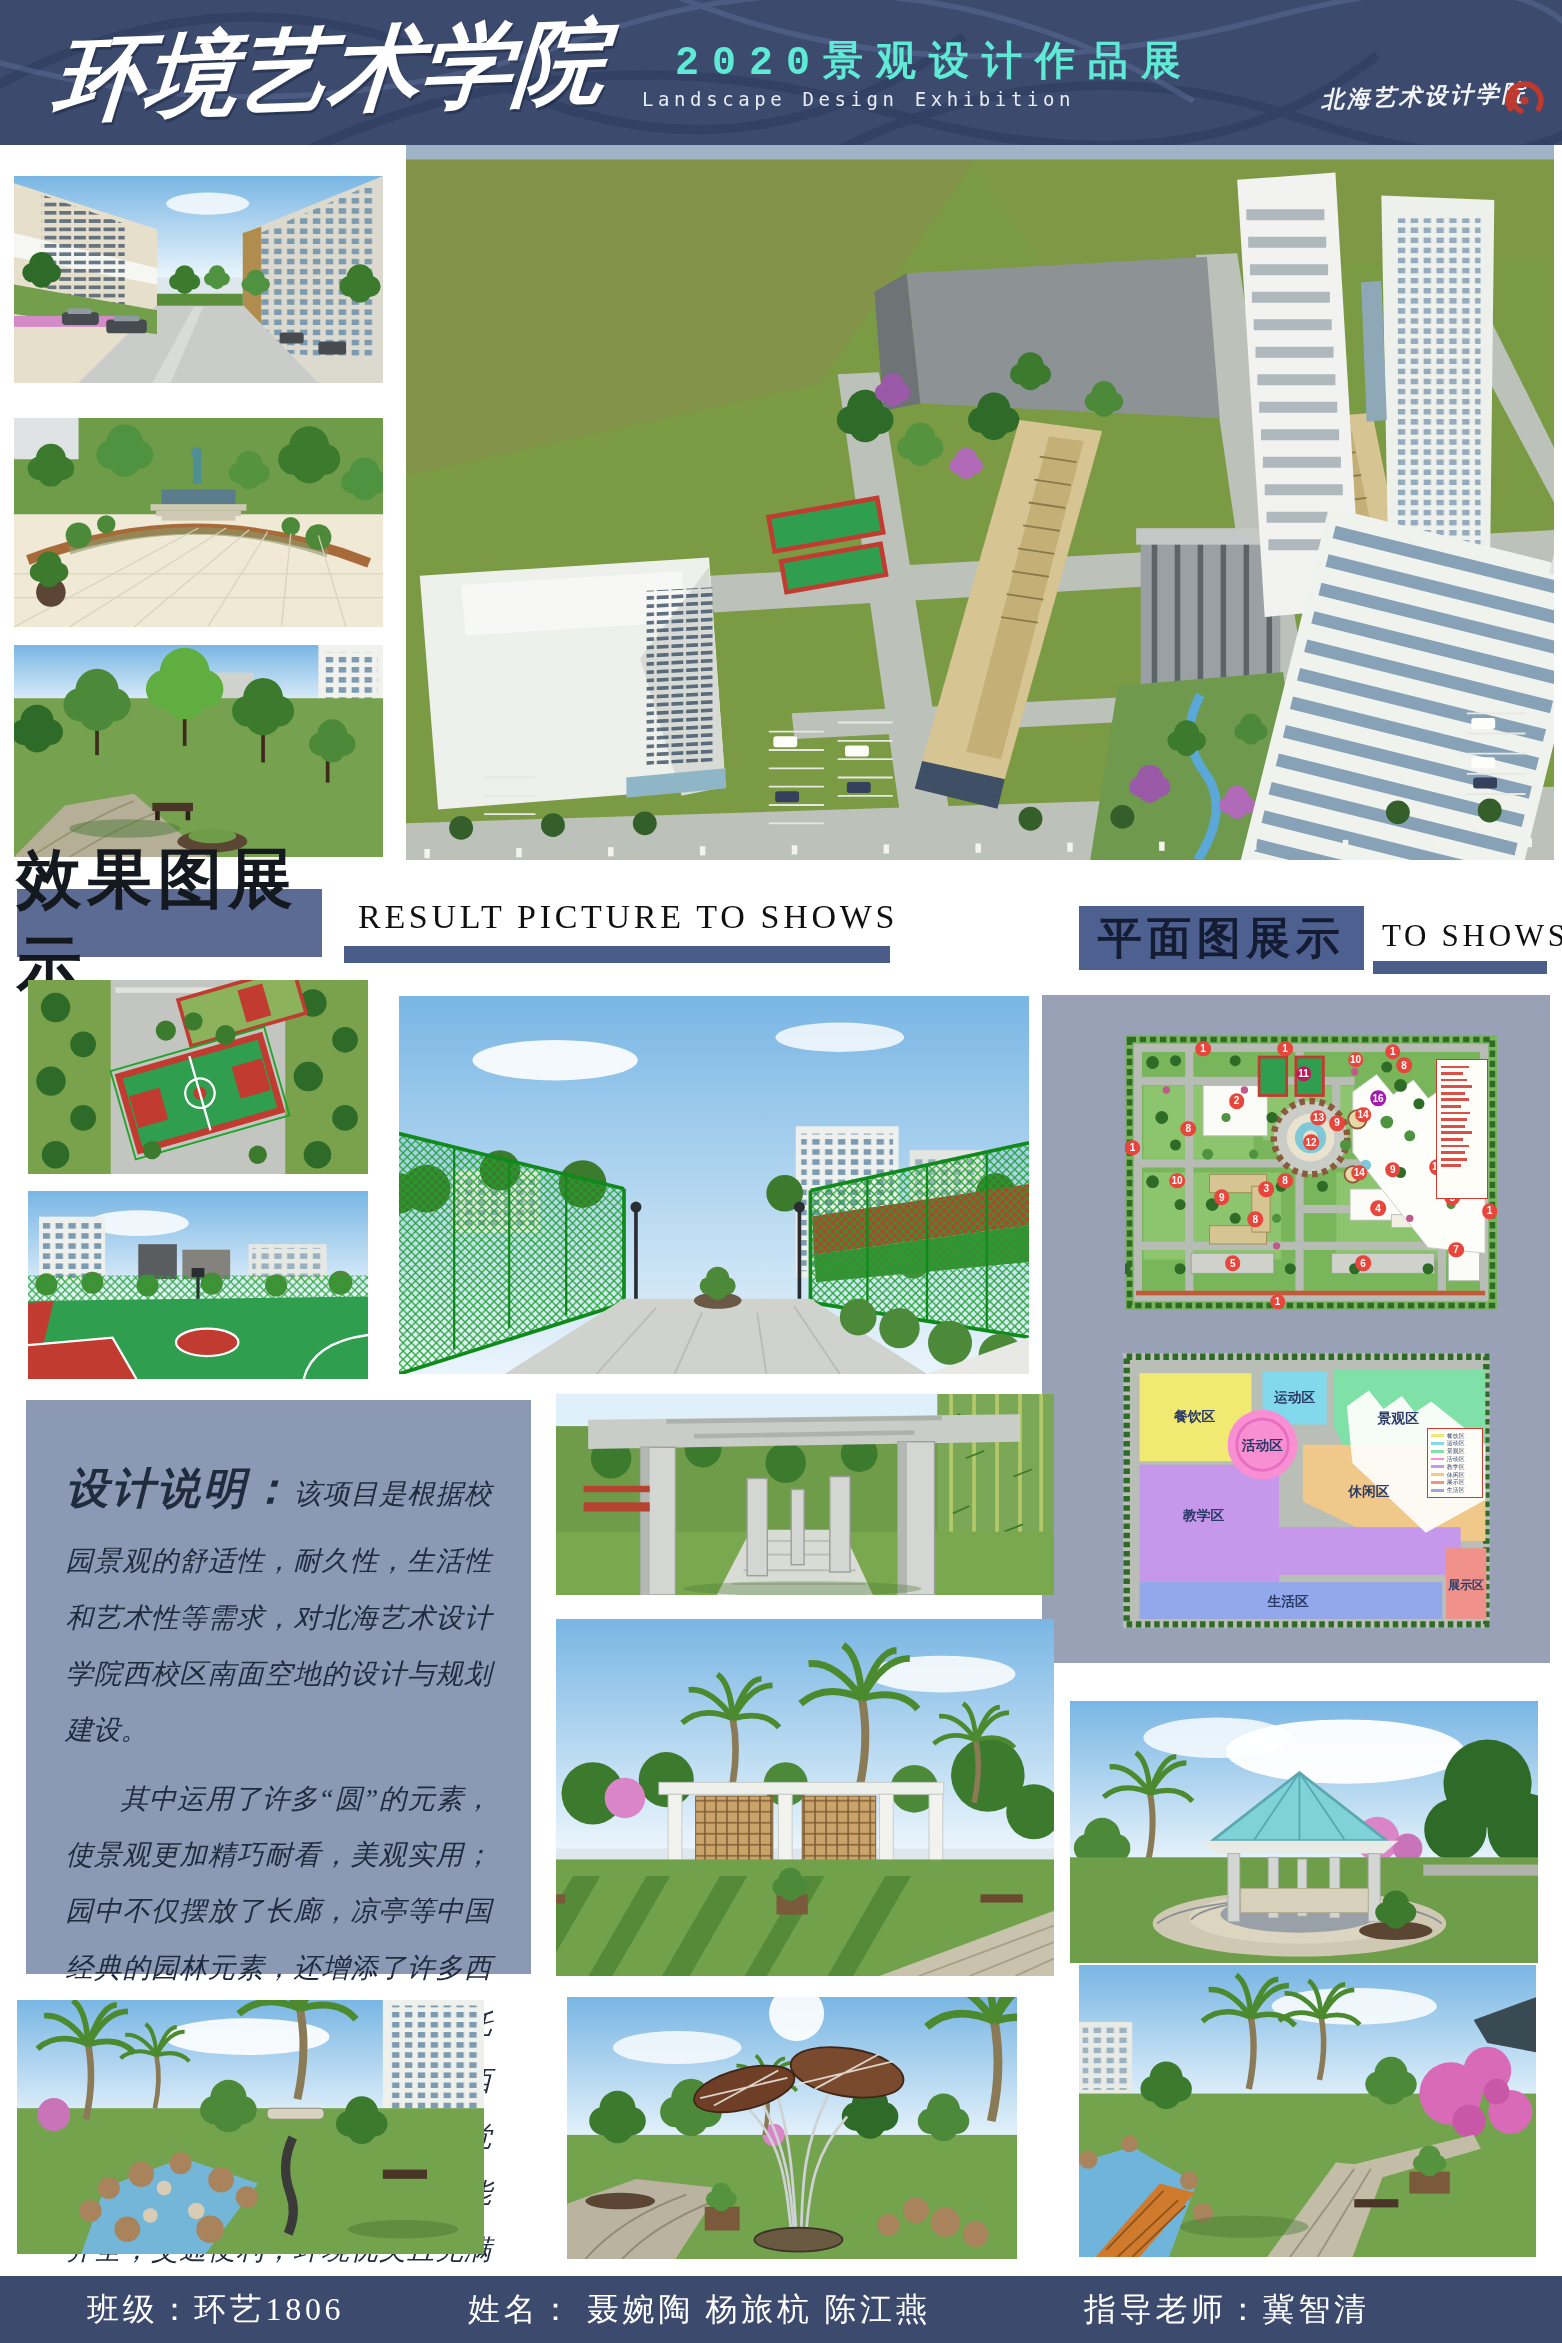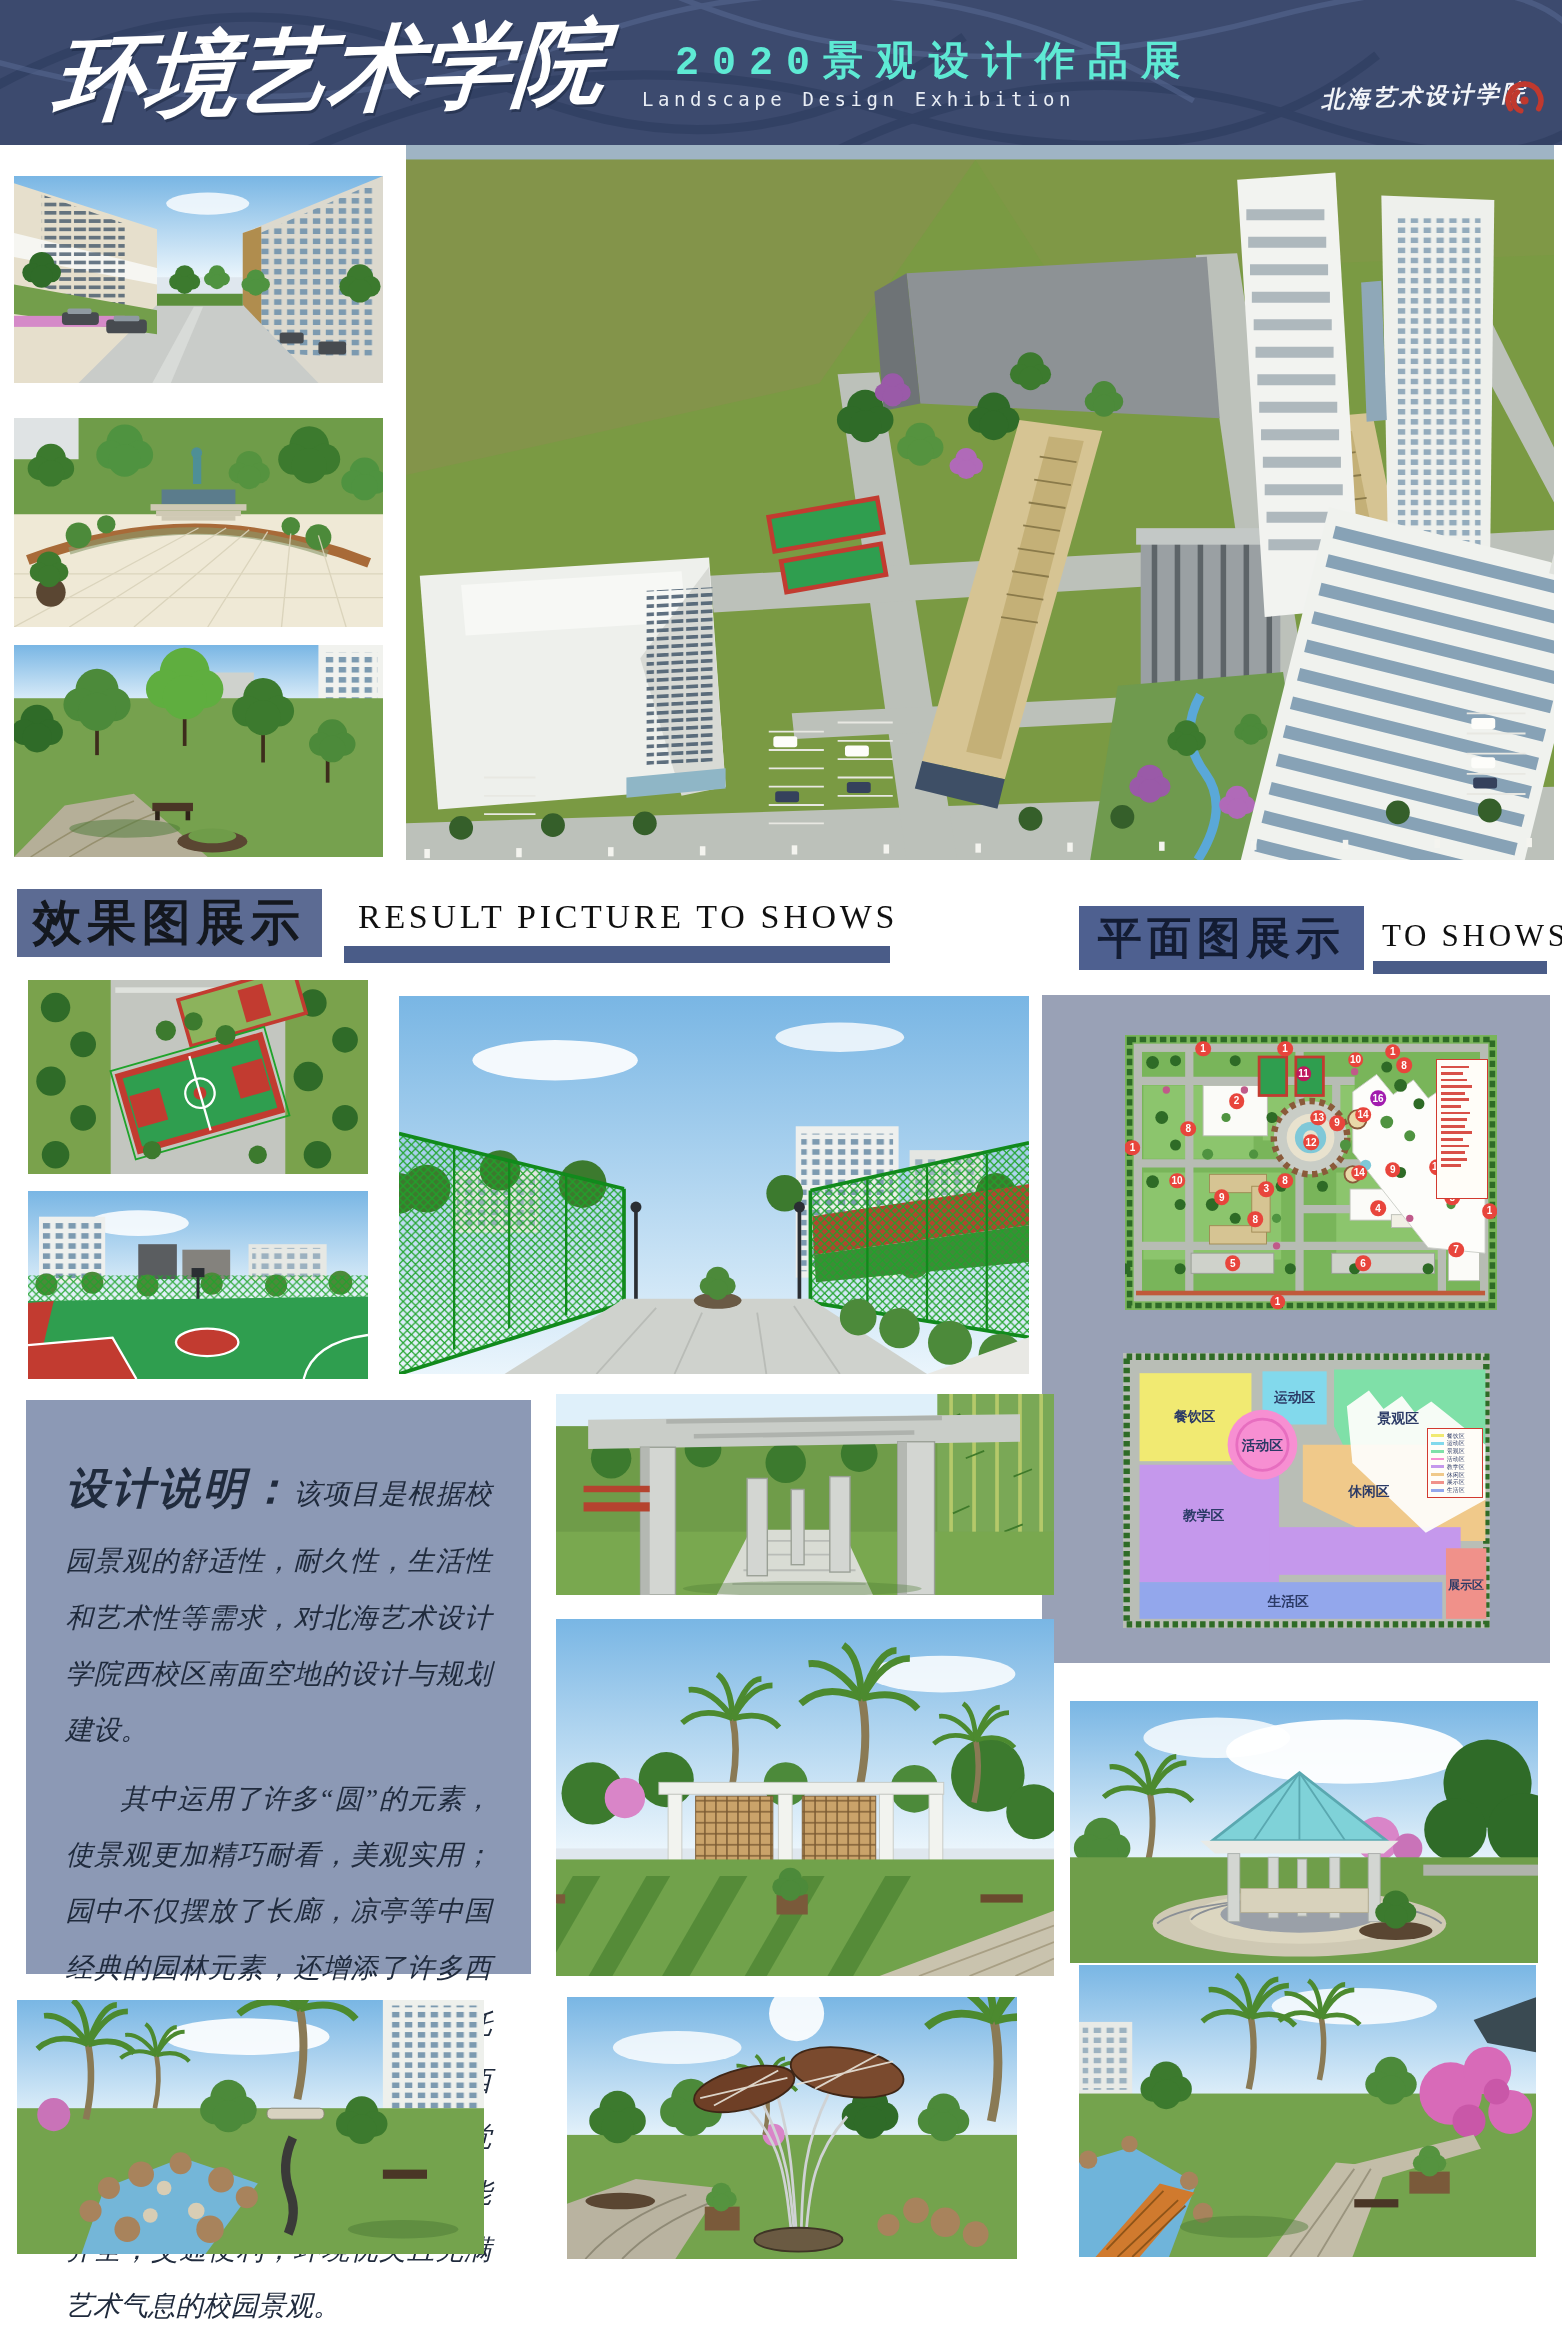--- a/index.html
+++ b/index.html
@@ -354,21 +354,21 @@
           <rect x="720" y="761" width="6" height="10"></rect>
           <rect x="820" y="760" width="6" height="10"></rect>
         <rect x="920" y="759" width="6" height="10"></rect>
           <rect x="1020" y="758" width="6" height="10"></rect>
           <rect x="1120" y="757" width="6" height="10"></rect>
           <rect x="1220" y="756" width="6" height="10"></rect>
       </g>
     </svg>
   </div>
 
-  <div class="abs sec-box" style="left:16.5px;top:889px;width:305px;height:68px;background:#5c6b93;font-size:49px;">
+  <div class="abs sec-box" style="left:16.5px;top:889px;width:305px;height:68px;background:#5c6b93;font-size:65px;">
     <span>效果图展示</span>
   </div>
   <div class="abs sec-en" style="left:358px;top:898px;font-size:34px;">RESULT PICTURE TO SHOWS</div>
   <div class="abs sec-bar" style="left:344px;top:946px;width:546px;height:16.5px;"></div>
 
   <div class="abs sec-box" style="left:1079px;top:906px;width:285px;height:64px;background:#4e6090;font-size:44px;color:#131c33;">
     <span>平面图展示</span>
   </div>
   <div class="abs sec-en" style="left:1382px;top:918px;font-size:31px;">TO SHOWS</div>
   <div class="abs sec-bar" style="left:1373px;top:961px;width:174px;height:13px;"></div>
@@ -969,15 +969,20 @@
       <g stroke="#9a947e" stroke-width="2">
           <path d="M230,318 L300,222 M260,318 L318,222"></path>
         </g>
       <rect x="360" y="225" width="44" height="24" fill="#7a5a3a"></rect>
       <use href="#tr" fill="#55933f" transform="translate(382,216) scale(1.3)"></use>
       <rect x="300" y="255" width="48" height="9" fill="#4a3626"></rect>
       <ellipse cx="180" cy="285" rx="70" ry="12" fill="#4c7a35" opacity=".45"></ellipse>
     </svg>
   </div>
 
+  <div class="abs bar" id="footer" style="left:0;top:2276px;width:1562px;height:68px;">
+    <span style="position:absolute;left:87px;">班级：环艺1806</span>
+    <span style="position:absolute;left:468px;">姓名：  聂婉陶  杨旅杭  陈江燕</span>
+    <span style="position:absolute;left:1084px;">指导老师：冀智清</span>
+  </div>
 
 </div>
 
 
 </body></html>

